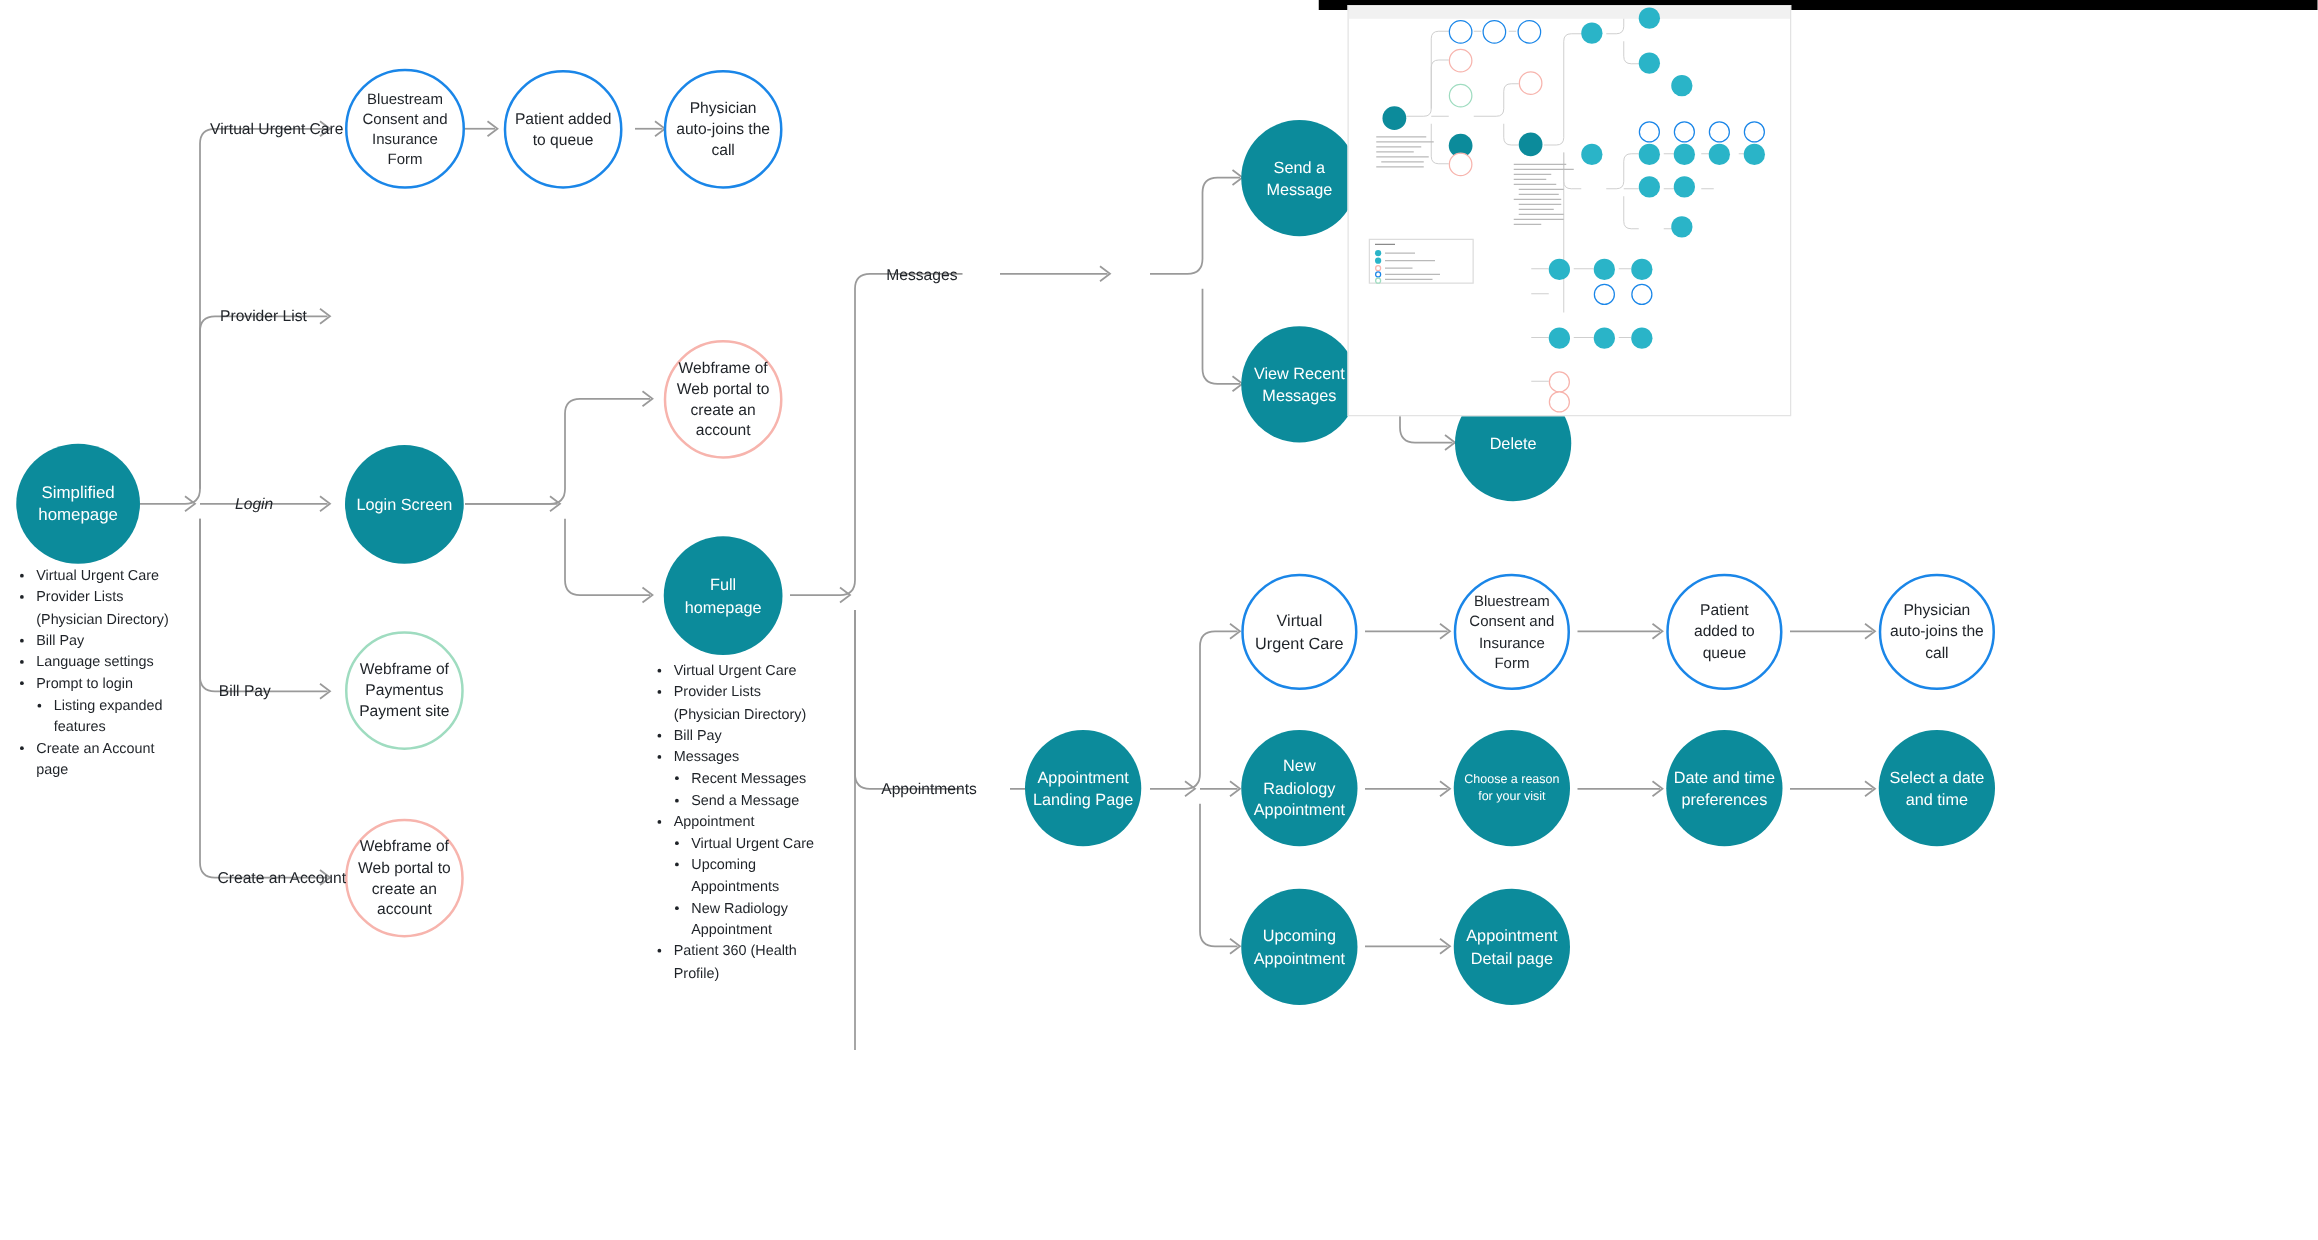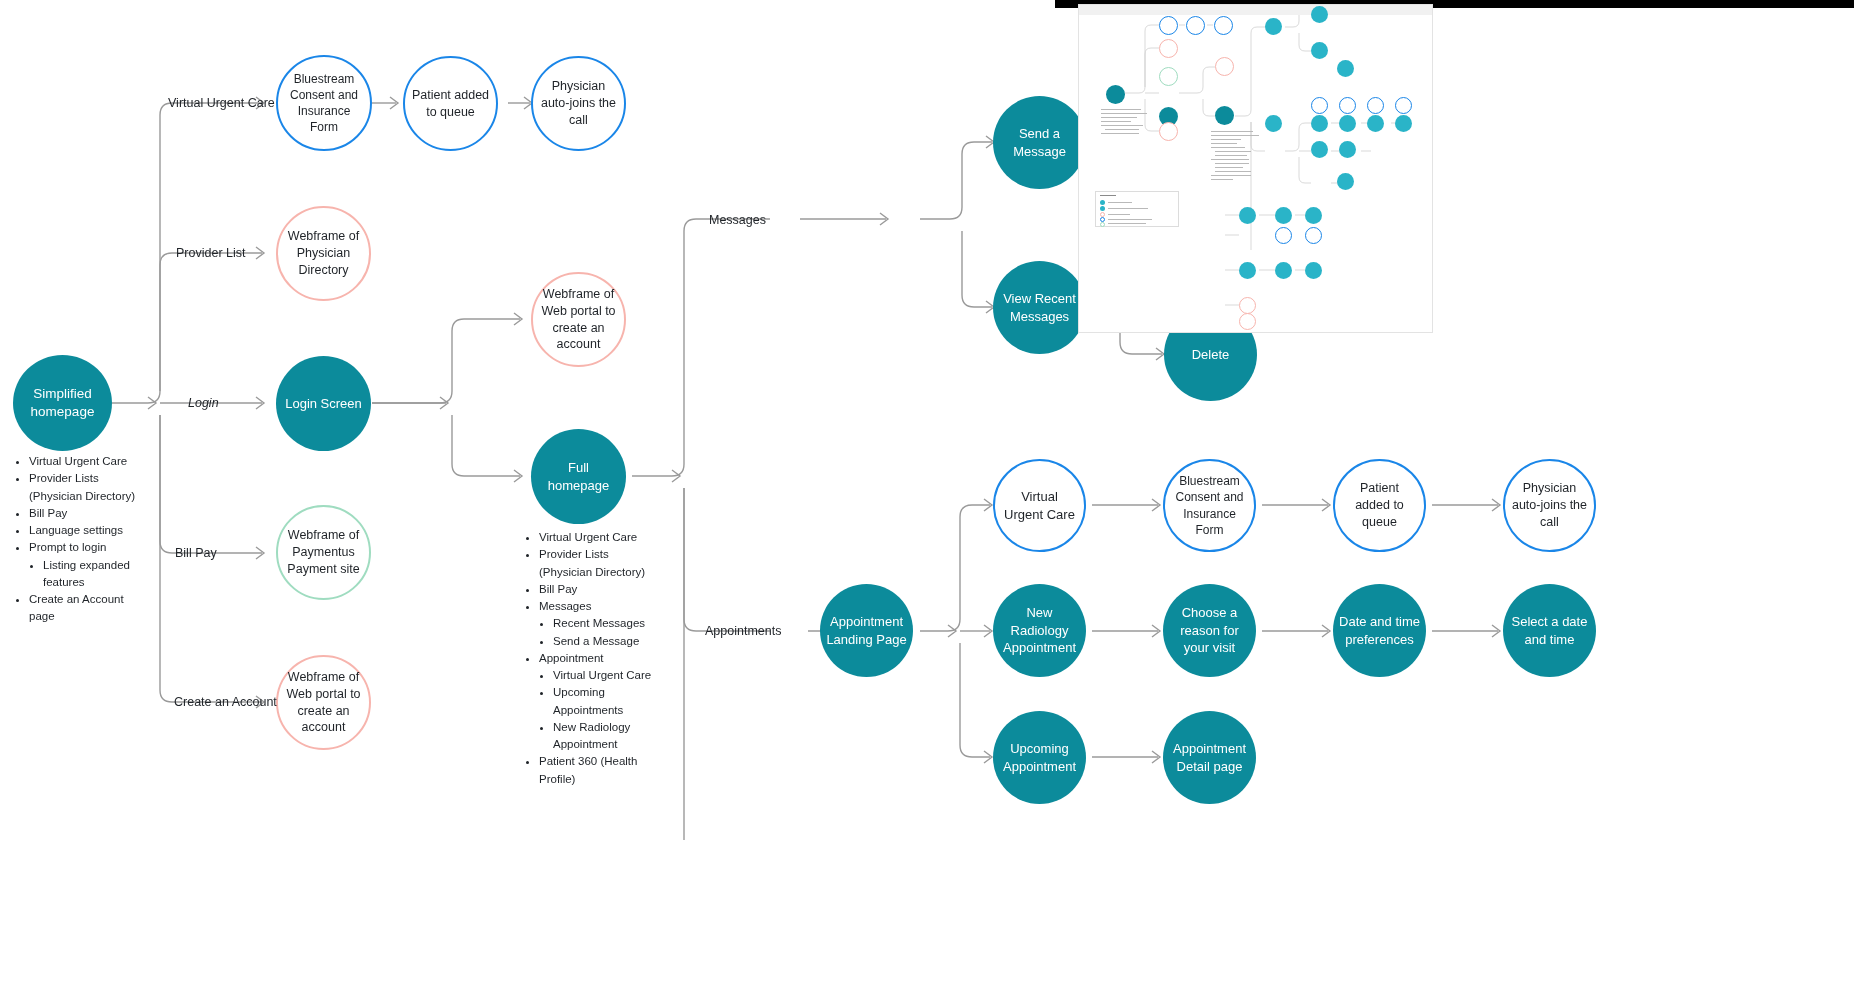--- a/index.html
+++ b/index.html
@@ -184,23 +184,20 @@
   <div class="node out-blue" style="left:276px;top:55px;width:96px;height:96px;font-size:12px;">
     <span>Bluestream Consent and Insurance Form</span>
   </div>
   <div class="node out-blue" style="left:403px;top:56px;width:95px;height:95px;font-size:12.5px;">
     <span>Patient added to queue</span>
   </div>
   <div class="node out-blue" style="left:531px;top:56px;width:95px;height:95px;font-size:12.5px;">
     <span>Physician auto-joins the call</span>
   </div>
 
-  <div class="node out-pink" style="left:276px;top:206px;width:95px;height:95px;font-size:12.5px;">
-    <span>Webframe of Physician Directory</span>
-  </div>
 
   <div class="node fill-teal" style="left:276px;top:356px;width:95px;height:95px;font-size:13px;">
     <span>Login Screen</span>
   </div>
   <div class="node out-pink" style="left:531px;top:272px;width:95px;height:95px;font-size:12.5px;">
     <span>Webframe of Web portal to create an account</span>
   </div>
   <div class="node fill-teal" style="left:531px;top:429px;width:95px;height:95px;font-size:13px;">
     <span>Full homepage</span>
   </div>
@@ -253,21 +250,21 @@
   <div class="node out-blue" style="left:1333px;top:459px;width:93px;height:93px;font-size:12.5px;">
     <span>Patient added to queue</span>
   </div>
   <div class="node out-blue" style="left:1503px;top:459px;width:93px;height:93px;font-size:12.5px;">
     <span>Physician auto-joins the call</span>
   </div>
 
   <div class="node fill-teal" style="left:993px;top:584px;width:93px;height:93px;font-size:13px;">
     <span>New Radiology Appointment</span>
   </div>
-  <div class="node fill-teal" style="left:1163px;top:584px;width:93px;height:93px;font-size:13px;">
+  <div class="node fill-teal" style="left:1163px;top:584px;width:93px;height:93px;font-size:10px;">
     <span>Choose a reason for your visit</span>
   </div>
   <div class="node fill-teal" style="left:1333px;top:584px;width:93px;height:93px;font-size:13px;">
     <span>Date and time preferences</span>
   </div>
   <div class="node fill-teal" style="left:1503px;top:584px;width:93px;height:93px;font-size:13px;">
     <span>Select a date and time</span>
   </div>
 
   <div class="node fill-teal" style="left:993px;top:711px;width:93px;height:93px;font-size:13px;">

